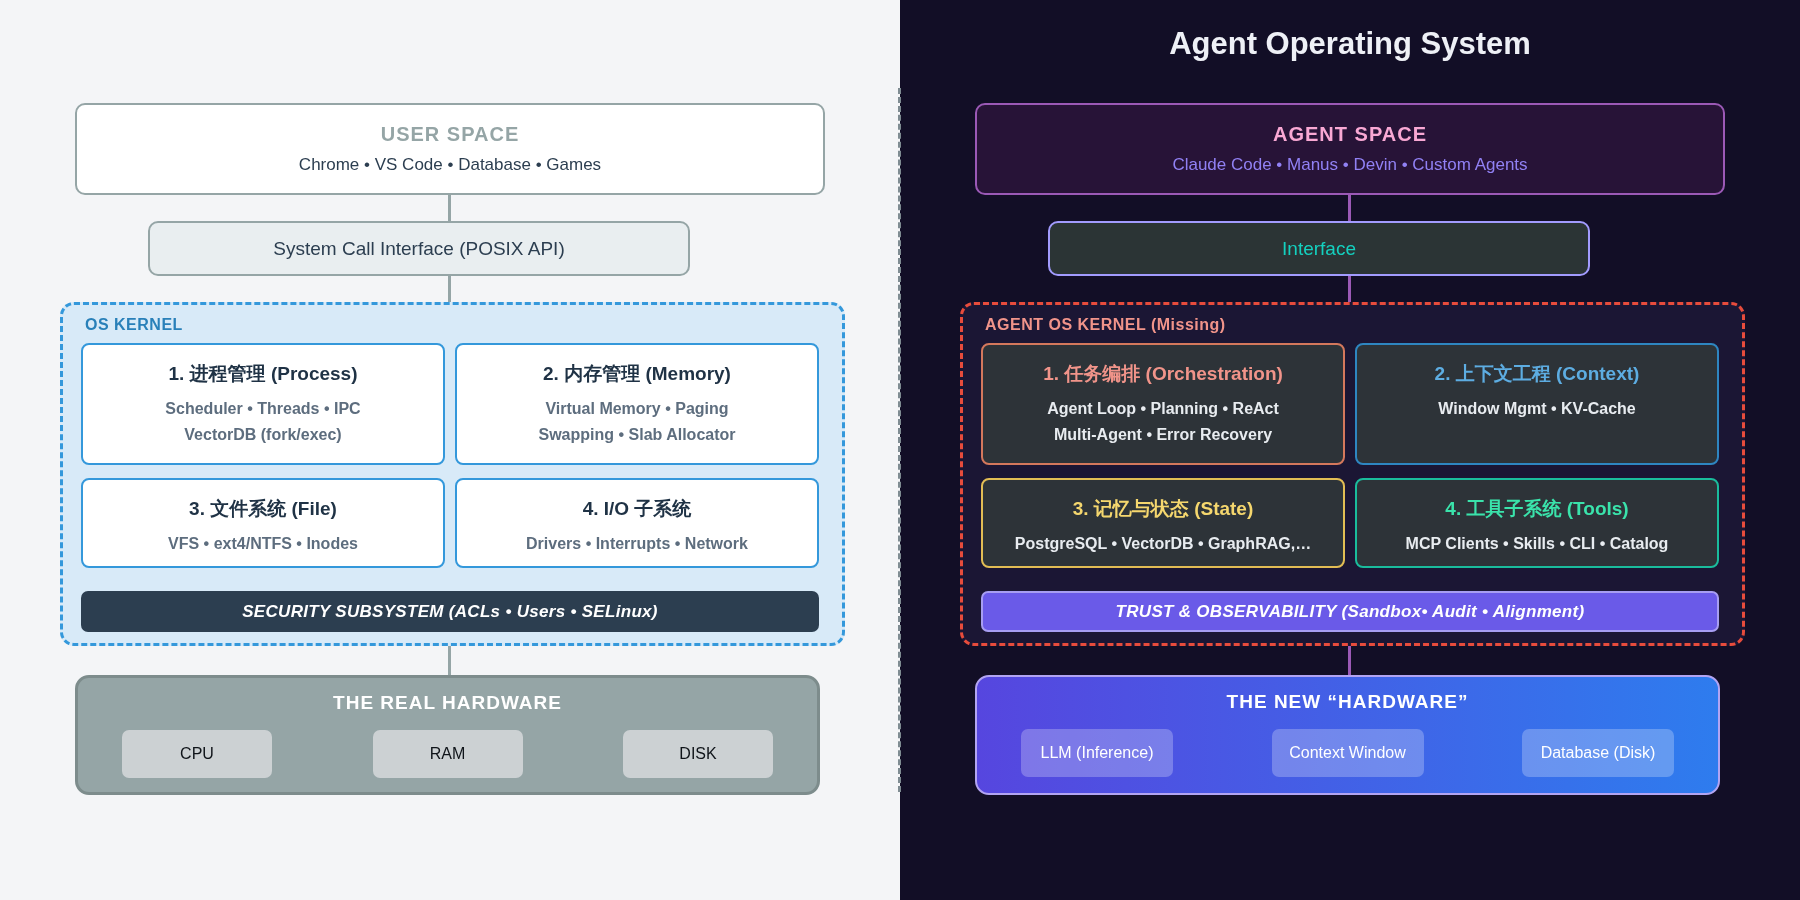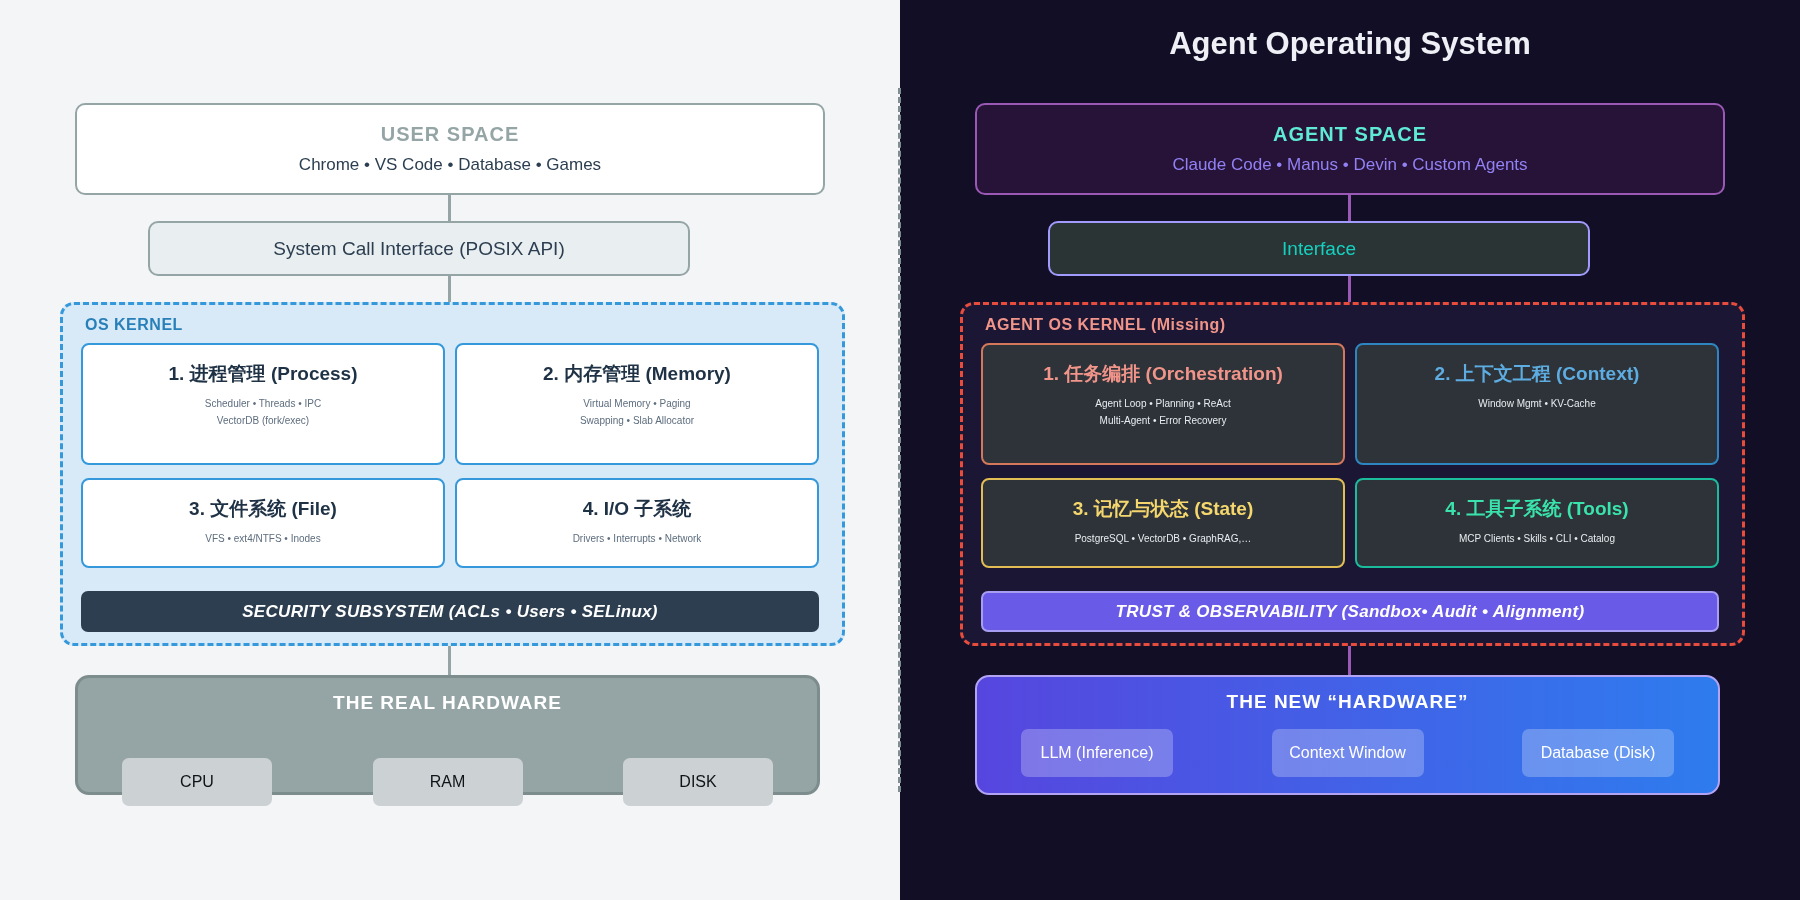--- a/index.html
+++ b/index.html
@@ -22,21 +22,21 @@
   
   .space-box {
     position:absolute; top:103px; left:75px; width:750px; height:92px;
     border-radius:10px; display:flex; flex-direction:column;
     align-items:center; justify-content:center; gap:9px;
   }
   .left  .space-box { background:#ffffff; border:2px solid #95a5a6; }
   .right .space-box { background:#271337; border:2px solid #9b59b6; }
   .space-heading { font-size:20px; font-weight:bold; letter-spacing:1px; }
   .left  .space-heading { color:#95a5a6; }
-  .right .space-heading { color:#5eead4; }
+  .right .space-heading { color:#f9a8d4; }
   .space-subtitle { font-size:17px; }
   .left  .space-subtitle { color:#2c3e50; }
 
   
   .conn { position:absolute; left:448px; width:3px; }
   .left  .conn { background:#95a5a6; }
   .right .conn { background:#9b59b6; }
   .conn.c1 { top:195px; height:26px; }
   .conn.c2 { top:276px; height:26px; }
   .conn.c3 { top:646px; height:29px; }
@@ -67,21 +67,21 @@
     display:grid; grid-template-columns:1fr 1fr;
     grid-template-rows:122px 90px; gap:13px 10px;
   }
   .module {
     border-radius:8px; padding:16px 10px 0 10px; text-align:center;
   }
   .left  .module { background:#ffffff; border:2px solid #3498db; }
   .right .module { background:#2d3338; }
   .module-title { font-size:19px; font-weight:bold; margin-bottom:9px; }
   .left  .module-title { color:#1f3245; }
-  .module-line { font-size:10px; line-height:1.65; }
+  .module-line { font-size:16px; line-height:1.65;font-weight:bold; }
   .left  .module-line { color:#5d6d7e; }
   .right .module-line { color:#e8ecf0; }
 
   .kernel-bar {
     position:absolute; top:286px; left:18px; width:738px; height:41px;
     border-radius:7px; display:flex; align-items:center; justify-content:center;
     font-size:17px; font-weight:bold; color:#ffffff; letter-spacing:0.3px;font-style:italic;
   }
   .left  .kernel-bar { background:#2c3e50; }
   .right .kernel-bar { border:2px solid #a79df2; }
@@ -98,21 +98,21 @@
     font-size:19px; font-weight:bold; color:#ffffff; letter-spacing:1px;
   }
   .hw-chips {
     position:absolute; top:52px; left:0; width:100%; height:50px;
     display:flex; justify-content:space-between; padding:0 44px;
   }
   .hw-chip {
     height:48px; border-radius:7px; display:flex; align-items:center;
     justify-content:center; font-size:16px;
   }
-  .left  .hw-chip { width:150px; background:#ccd1d3; color:#0f1419;margin-top:28px; }
+  .left  .hw-chip { width:150px; background:#ccd1d3; color:#0f1419; }
   .right .hw-chip { width:152px; background:rgba(255,255,255,0.25); color:#ffffff; }
 
   
   .divider {
     position:absolute; left:898px; top:88px; height:704px; width:0;
     border-left:3px dashed #7f8c92;
   }
 </style>
 </head>
 <body>

